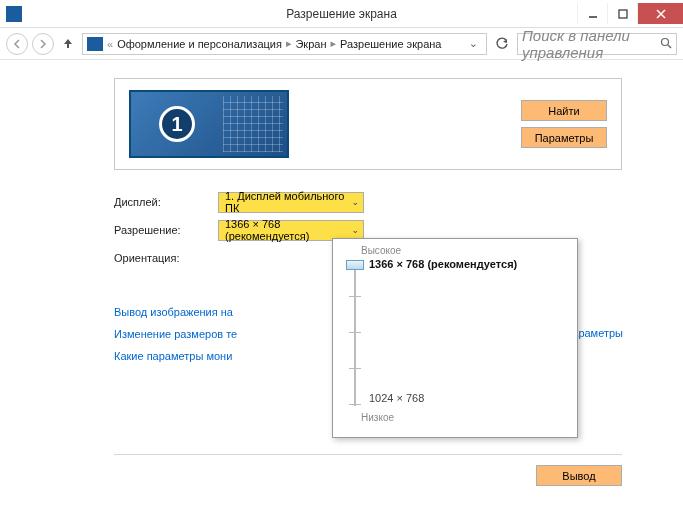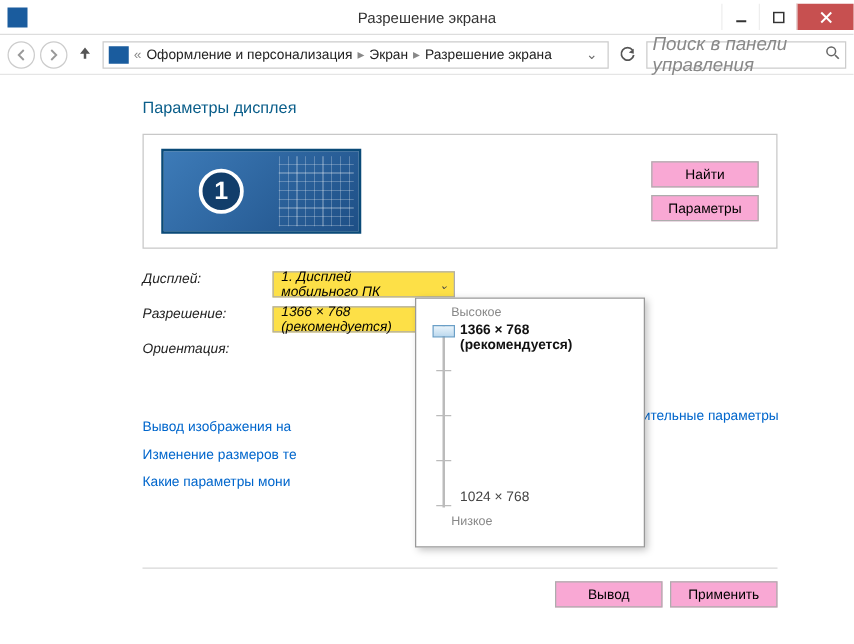--- a/index.html
+++ b/index.html
@@ -28,41 +28,41 @@
 .content { padding: 18px 0 0 114px; position: relative; }
 .page-title { color: #0a5e8a; font-size: 13px; margin-bottom: 14px; }
 
 .monitor-box { border: 1px solid #c8c8c8; width: 508px; height: 92px; display: flex; align-items: center; padding: 0 14px; gap: 14px; }
 .monitor-img { width: 160px; height: 68px; border: 2px solid #0a4a78; background: linear-gradient(135deg,#3d7bb8,#1e4f86); display: flex; align-items: center; justify-content: flex-start; padding-left: 28px; position: relative; }
 .monitor-screen-grid { position: absolute; right: 4px; top: 4px; bottom: 4px; width: 60px; background:
   repeating-linear-gradient(0deg, rgba(255,255,255,0.25) 0 1px, transparent 1px 7px),
   repeating-linear-gradient(90deg, rgba(255,255,255,0.25) 0 1px, transparent 1px 7px); }
 .monitor-num-circle { width: 36px; height: 36px; border-radius: 50%; background: #123e6b; border: 3px solid #fff; display: flex; align-items: center; justify-content: center; color: #fff; font-size: 20px; font-weight: bold; position: relative; z-index: 2; }
 .btncol { margin-left: auto; display: flex; flex-direction: column; gap: 6px; }
-.winbutton { min-width: 86px; height: 21px; background: #f9a8d4; border: 1px solid #adadad; font-size: 11px; padding: 0 10px; cursor: pointer; }
+.winbutton { min-width: 86px; height: 21px; background: #fdba74; border: 1px solid #adadad; font-size: 11px; padding: 0 10px; cursor: pointer; }
 
 .form { margin-top: 18px; width: 508px; }
-.form-row { display: flex; align-items: flex-start; height: 28px; font-style: italic; }
+.form-row { display: flex; align-items: center; height: 28px; }
 .form-label { width: 104px; color: #222; }
 .select { height: 21px; border: 1px solid #adadad; background: #fde047; font-size: 11px; padding: 0 18px 0 6px; display: flex; align-items: center; position: relative; cursor: pointer; }
 .select .caret { position: absolute; right: 4px; top: 50%; transform: translateY(-50%); font-size: 9px; color: #444; }
 .sel-display { width: 146px; }
 .sel-res { width: 146px; }
 
 .link { color: #0066cc; cursor: pointer; }
 .adv-link { position: absolute; right: 60px; top: 267px; }
 
 .links-block { margin-top: 34px; display: flex; flex-direction: column; gap: 10px; }
 .projector-line { color: #222; }
 .winlogo { display: inline-block; width: 12px; height: 12px; vertical-align: -2px; }
 
 .bottom-bar { position: absolute; left: 114px; top: 394px; width: 508px; border-top: 1px solid #d8d8d8; padding-top: 10px; display: flex; justify-content: flex-end; gap: 6px; }
 
 
-.res-popup { position: absolute; left: 332px; top: 238px; width: 184px; height: 200px; background: #fff; border: 1px solid #999; box-shadow: 2px 2px 6px rgba(0,0,0,0.25); padding: 6px 10px; z-index: 50; }
+.res-popup { position: absolute; left: 332px; top: 238px; width: 246px; height: 200px; background: #fff; border: 1px solid #999; box-shadow: 2px 2px 6px rgba(0,0,0,0.25); padding: 6px 10px; z-index: 50; }
 .res-popup .lbl-high { font-size: 10px; color: #888; margin-left: 18px; }
 .res-popup .lbl-low { font-size: 10px; color: #888; margin-left: 18px; margin-top: 2px; }
 .res-slider-wrap { display: flex; align-items: flex-start; gap: 8px; margin-top: 4px; height: 150px; }
 .res-track { width: 12px; height: 146px; position: relative; margin-left: 6px; }
 .res-track .rail { position: absolute; left: 5px; top: 0; bottom: 0; width: 2px; background: #bbb; }
 .res-track .tick { position: absolute; left: 0; width: 12px; height: 1px; background: #bbb; }
 .res-thumb { position: absolute; left: -3px; top: 0; width: 18px; height: 10px; background: linear-gradient(#eaf4fb,#bcd9ee); border: 1px solid #6a9fc7; cursor: pointer; }
 .res-labels { display: flex; flex-direction: column; justify-content: space-between; height: 146px; padding: 0 0 2px; }
 .res-labels .top-res { font-weight: bold; font-size: 11px; color: #111; margin-top: -2px; }
 .res-labels .bot-res { font-size: 11px; color: #444; }
@@ -130,21 +130,20 @@
     <span class="mag">
       <svg width="12" height="12">
           <circle cx="5" cy="5" r="3.5" fill="none" stroke="#666" stroke-width="1.2"></circle>
           <line x1="8" y1="8" x2="11" y2="11" stroke="#666" stroke-width="1.4"></line>
         </svg>
     </span>
   </div>
 </div>
 
 <div class="content">
-  <div class="page-title">Параметры дисплея</div>
 
   <div class="monitor-box">
     <div class="monitor-img">
       <div class="monitor-screen-grid"></div>
       <div class="monitor-num-circle">1</div>
     </div>
     <div class="btncol">
       <button class="winbutton">Найти</button>
       <button class="winbutton">Параметры</button>
     </div>
@@ -188,21 +187,20 @@
         <span> и P)</span>
       </span>
     </div>
     <span class="link">Изменение размеров те</span>
     <span class="link">Какие параметры мони</span>
   </div>
 
   <div class="bottom-bar">
     <button class="winbutton" style="visibility:hidden">OK</button>
     <button class="winbutton">Вывод</button>
-    <button class="winbutton">Применить</button>
   </div>
 </div>
 
 <div class="res-popup">
   <div class="lbl-high">Высокое</div>
   <div class="res-slider-wrap">
     <div class="res-track">
       <div class="rail"></div>
       <div class="tick" style="top:0"></div>
       <div class="tick" style="top:36px"></div>

